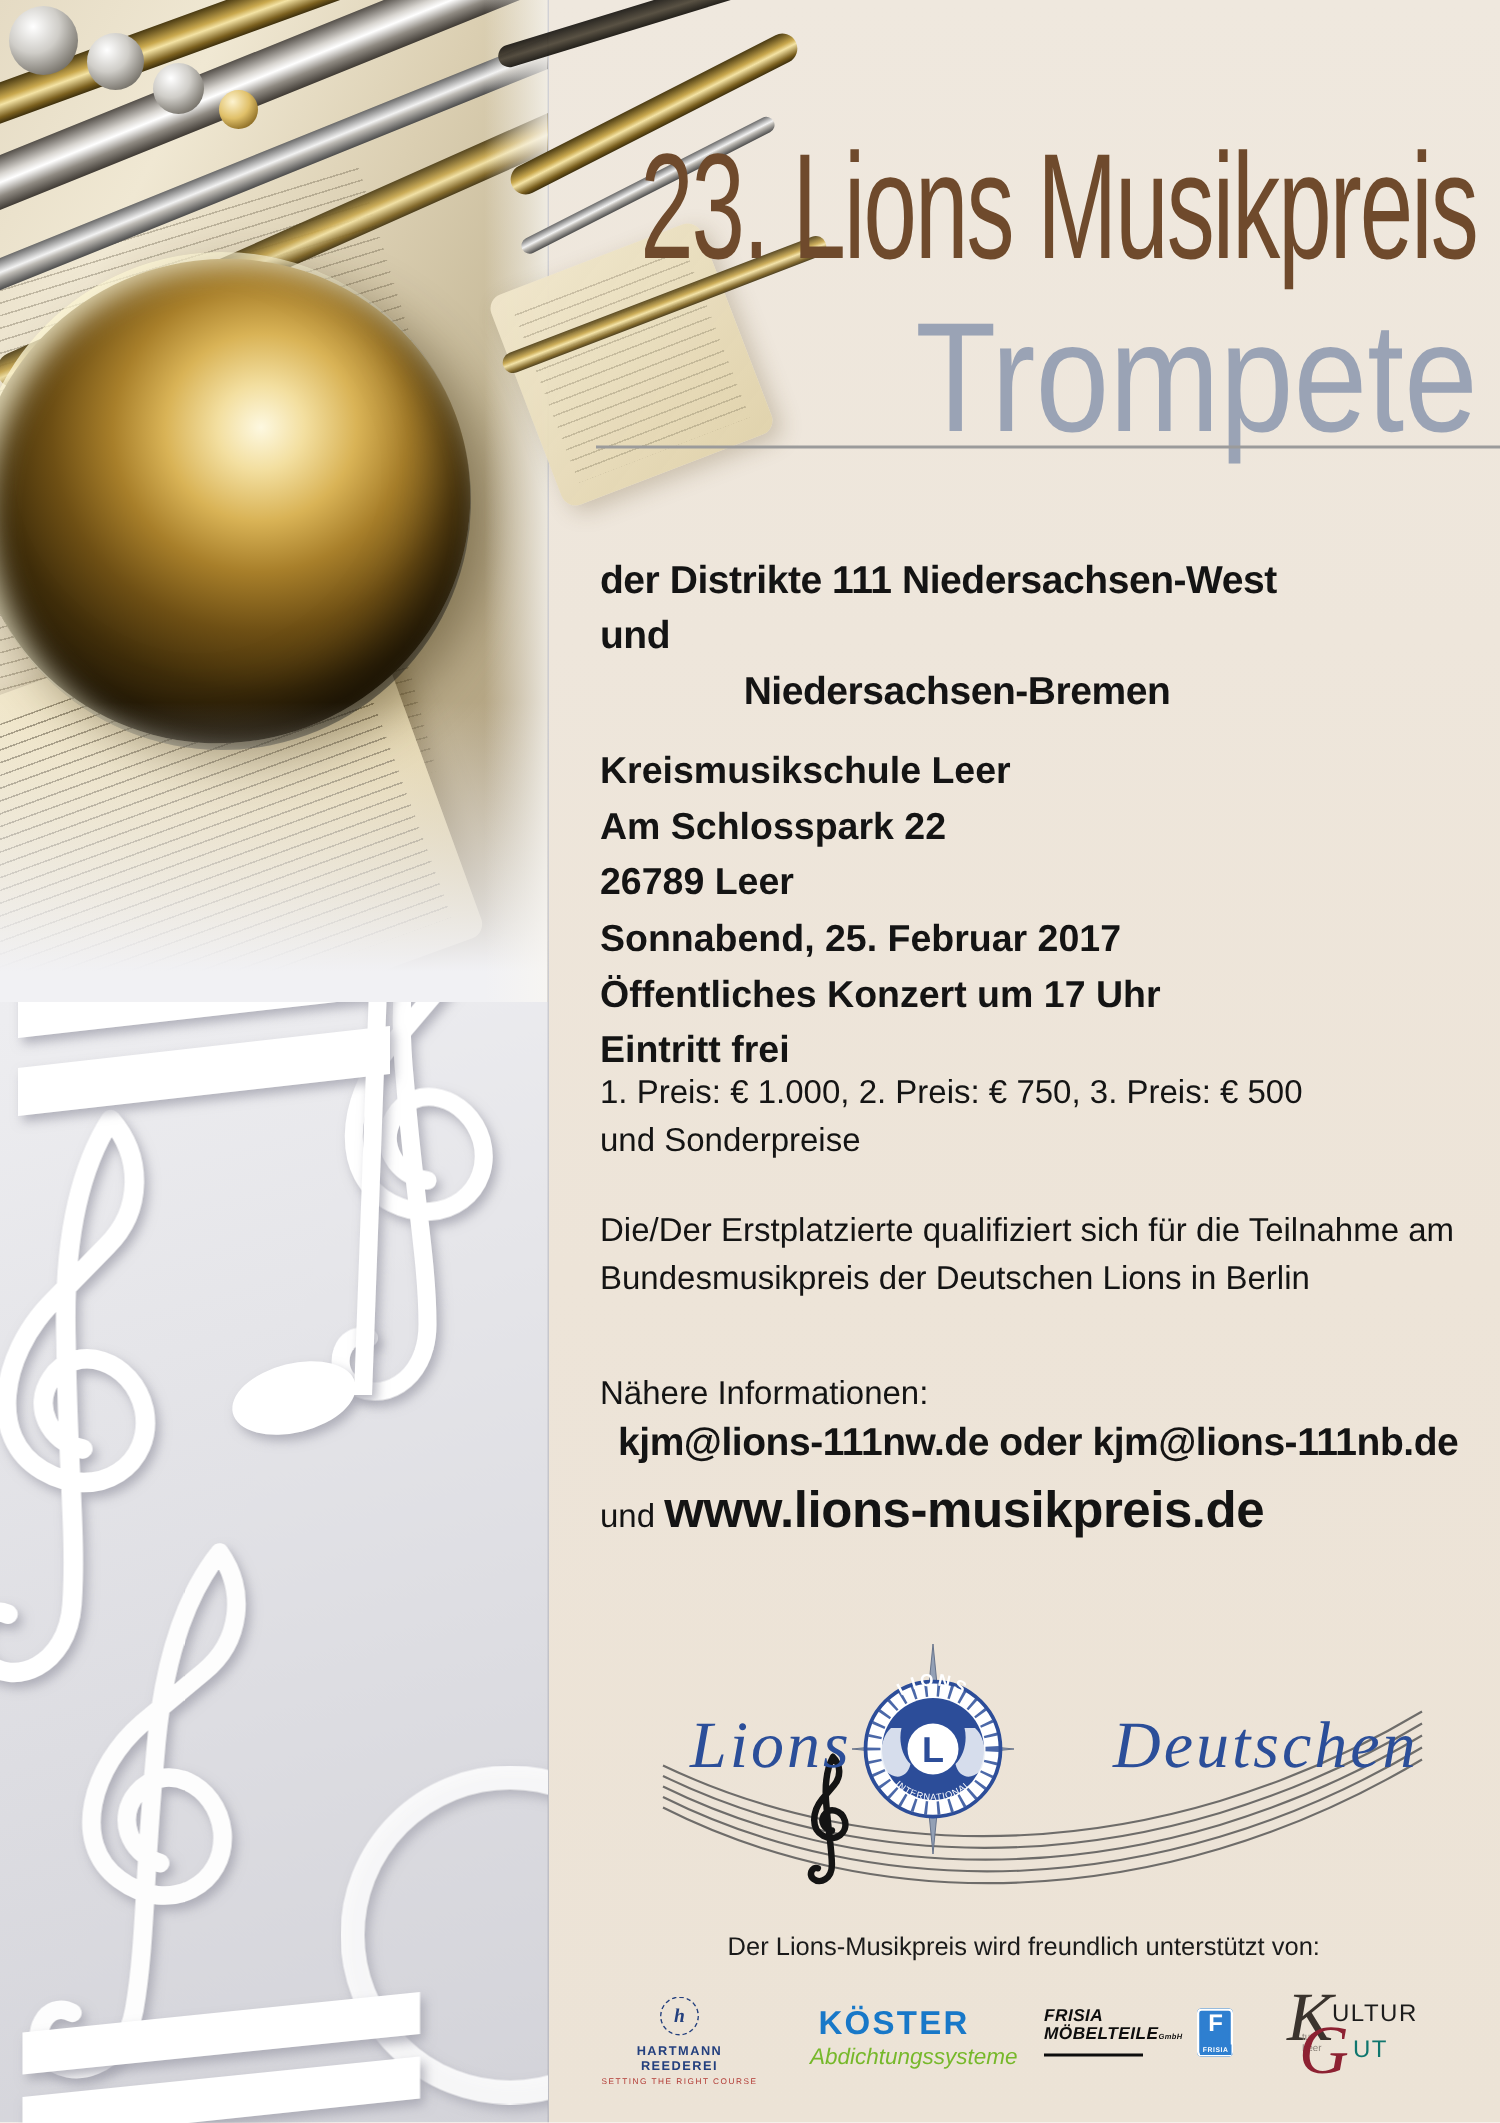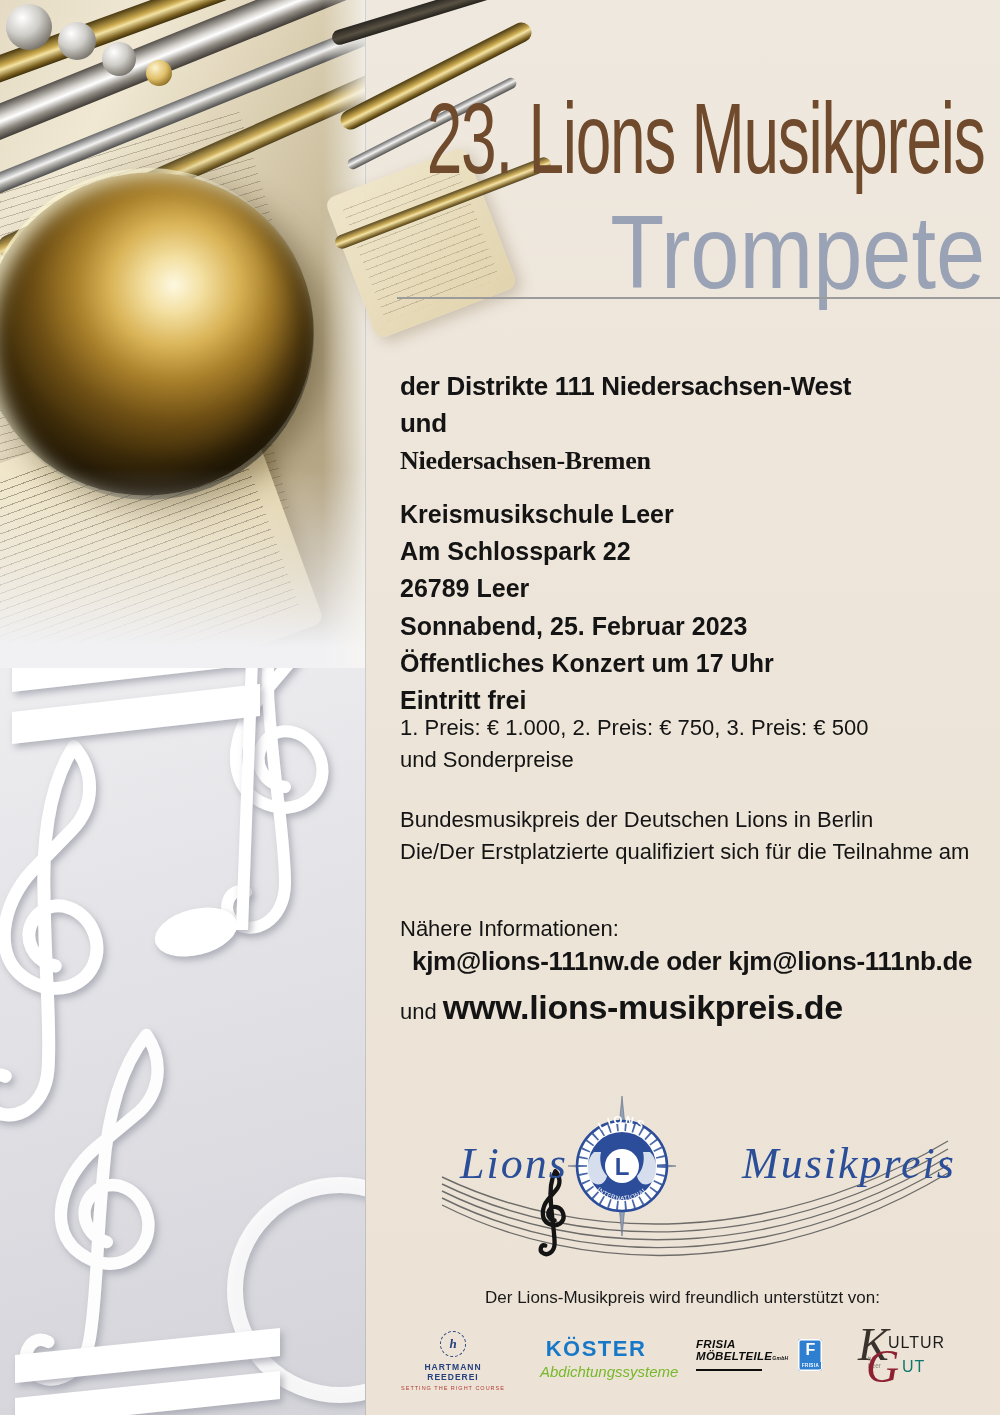--- a/index.html
+++ b/index.html
@@ -45,21 +45,21 @@
   
   #title1{right:15px;top:88px;font-size:100px;line-height:1;color:#6f4a2c;
           white-space:nowrap;letter-spacing:-2px;transform:scaleX(.64);transform-origin:100% 50%;}
   #title2{right:15px;top:200px;font-size:104px;line-height:1;color:#9aa3b5;
           white-space:nowrap;transform:scaleX(.85);transform-origin:100% 50%;}
   #title-rule{left:397px;right:0;top:297px;height:2px;background:#9b9b9b;}
 
   
   .blk{color:#141414;}
   #dist{left:400px;top:368px;width:500px;font-size:26px;line-height:37px;font-weight:bold;letter-spacing:-.3px;}
-  #dist .l2{display:block;text-align:left;padding-right:24px;font-family:Liberation Serif, serif;}
+  #dist .l2{display:block;text-align:center;padding-right:24px;}
   #venue{left:400px;top:496px;font-size:25px;line-height:37px;font-weight:bold;}
   #date{left:400px;top:608px;font-size:25px;line-height:37px;font-weight:bold;}
   #prizes{left:400px;top:712px;font-size:22px;line-height:32px;}
   #qual{left:400px;top:804px;font-size:22px;line-height:32px;}
   #info-head{left:400px;top:916px;font-size:22px;}
   #info-mail{left:400px;top:946px;font-size:26px;font-weight:bold;letter-spacing:-.3px;margin-left:12px;}
   #info-web{left:400px;top:988px;font-size:22px;}
   #info-web strong{font-size:34px;letter-spacing:-.3px;}
 
   
@@ -73,21 +73,21 @@
   .sponsor{text-align:center;}
   #sp-hartmann{left:398px;top:1331px;width:110px;}
   #sp-hartmann .ring{width:24px;height:24px;margin:0 auto;border:1.6px dashed #24407e;border-radius:50%;
       display:flex;align-items:center;justify-content:center;
       font-family:"Liberation Serif",serif;font-style:italic;font-weight:bold;font-size:13px;color:#24407e;}
   #sp-hartmann .nm{margin-top:5px;font-size:8.5px;font-weight:bold;letter-spacing:1px;color:#24407e;}
   #sp-hartmann .tg{margin-top:3px;font-size:5.5px;letter-spacing:1px;color:#b23a34;}
   #sp-koester{left:540px;top:1336px;width:112px;}
   #sp-koester .nm{font-size:22px;font-weight:bold;letter-spacing:1.5px;color:#1878c8;}
   #sp-koester .sub{font-size:15px;font-style:italic;color:#76b82a;margin-top:1px;}
-  #sp-frisia{left:696px;top:1338px;display:flex;gap:10px;align-items:center;}
+  #sp-frisia{left:696px;top:1338px;display:flex;gap:10px;align-items:flex-end;}
   #sp-frisia .txt{text-align:left;color:#0d0d0d;}
   #sp-frisia .t1,#sp-frisia .t2{font-size:11.5px;font-weight:bold;font-style:italic;letter-spacing:.3px;line-height:12px;}
   #sp-frisia .gm{font-size:5px;font-weight:bold;}
   #sp-frisia .ln{width:66px;height:2px;background:#0d0d0d;margin-top:5px;}
   #sp-frisia .badge{width:24px;height:32px;background:#2e7fd0;border-radius:3px;position:relative;
       box-shadow:inset 0 0 0 1.5px #fff, inset 0 0 0 3px #2e7fd0;}
   #sp-frisia .badge .f{position:absolute;left:0;right:0;top:2px;text-align:center;
       color:#fff;font-weight:bold;font-size:16px;line-height:18px;}
   #sp-frisia .badge .bd{position:absolute;left:1.5px;right:1.5px;bottom:1.5px;height:7px;background:#2e7fd0;
       color:#fff;font-size:4.5px;font-weight:bold;text-align:center;line-height:7px;letter-spacing:.4px;}
@@ -175,33 +175,33 @@
   <span class="l2">Niedersachsen-Bremen</span>
 </div>
 
 <div id="venue" class="abs blk">
   <div>Kreismusikschule Leer</div>
   <div>Am Schlosspark 22</div>
   <div>26789 Leer</div>
 </div>
 
 <div id="date" class="abs blk">
-  <div>Sonnabend, 25. Februar 2023</div>
+  <div>Sonnabend, 25. Februar 2017</div>
   <div>Öffentliches Konzert um 17 Uhr</div>
   <div>Eintritt frei</div>
 </div>
 
 <div id="prizes" class="abs blk">
   <div>1. Preis: € 1.000, 2. Preis: € 750, 3. Preis: € 500</div>
   <div>und Sonderpreise</div>
 </div>
 
 <div id="qual" class="abs blk">
+  <div>Die/Der Erstplatzierte qualifiziert sich für die Teilnahme am</div>
   <div>Bundesmusikpreis der Deutschen Lions in Berlin</div>
-  <div>Die/Der Erstplatzierte qualifiziert sich für die Teilnahme am</div>
 </div>
 
 <div id="info-head" class="abs blk">Nähere Informationen:</div>
 <div id="info-mail" class="abs blk">kjm@lions-111nw.de oder kjm@lions-111nb.de</div>
 <div id="info-web" class="abs blk">
   <span>und</span>
   <strong>www.lions-musikpreis.de</strong>
 </div>
 
 <svg class="abs" style="left:430px;top:1115px;" width="530" height="170" viewBox="0 0 530 170">
@@ -211,21 +211,21 @@
     <path d="M12 76 C150 144 340 148 518 42"></path>
     <path d="M12 83 C150 152 340 156 518 50"></path>
     <path d="M12 90 C150 160 340 164 518 58"></path>
   </g>
   <g transform="translate(103,52) scale(0.36)">
     <use href="#clefpath" fill="none" stroke="#141414" stroke-width="12" stroke-linecap="round"></use>
   </g>
 </svg>
 
 <span id="logo-lions" class="abs logo-word">Lions</span>
-<span id="logo-musikpreis" class="abs logo-word">Musikpreis</span>
+<span id="logo-musikpreis" class="abs logo-word">Deutschen</span>
 
 <svg class="abs" style="left:560px;top:1094px;" width="124" height="150" viewBox="0 0 124 150">
   <defs>
     <path id="arcTop" d="M28 54 A36 36 0 0 1 96 54"></path>
     <path id="arcBot" d="M28 82 A36 36 0 0 0 96 82"></path>
   </defs>
   <g fill="#93a0b5" stroke="#5d6b84" stroke-width=".6">
     <polygon points="62,2 66,42 58,42"></polygon>
     <polygon points="62,142 66,102 58,102"></polygon>
     <polygon points="8,72 48,68 48,76"></polygon>

